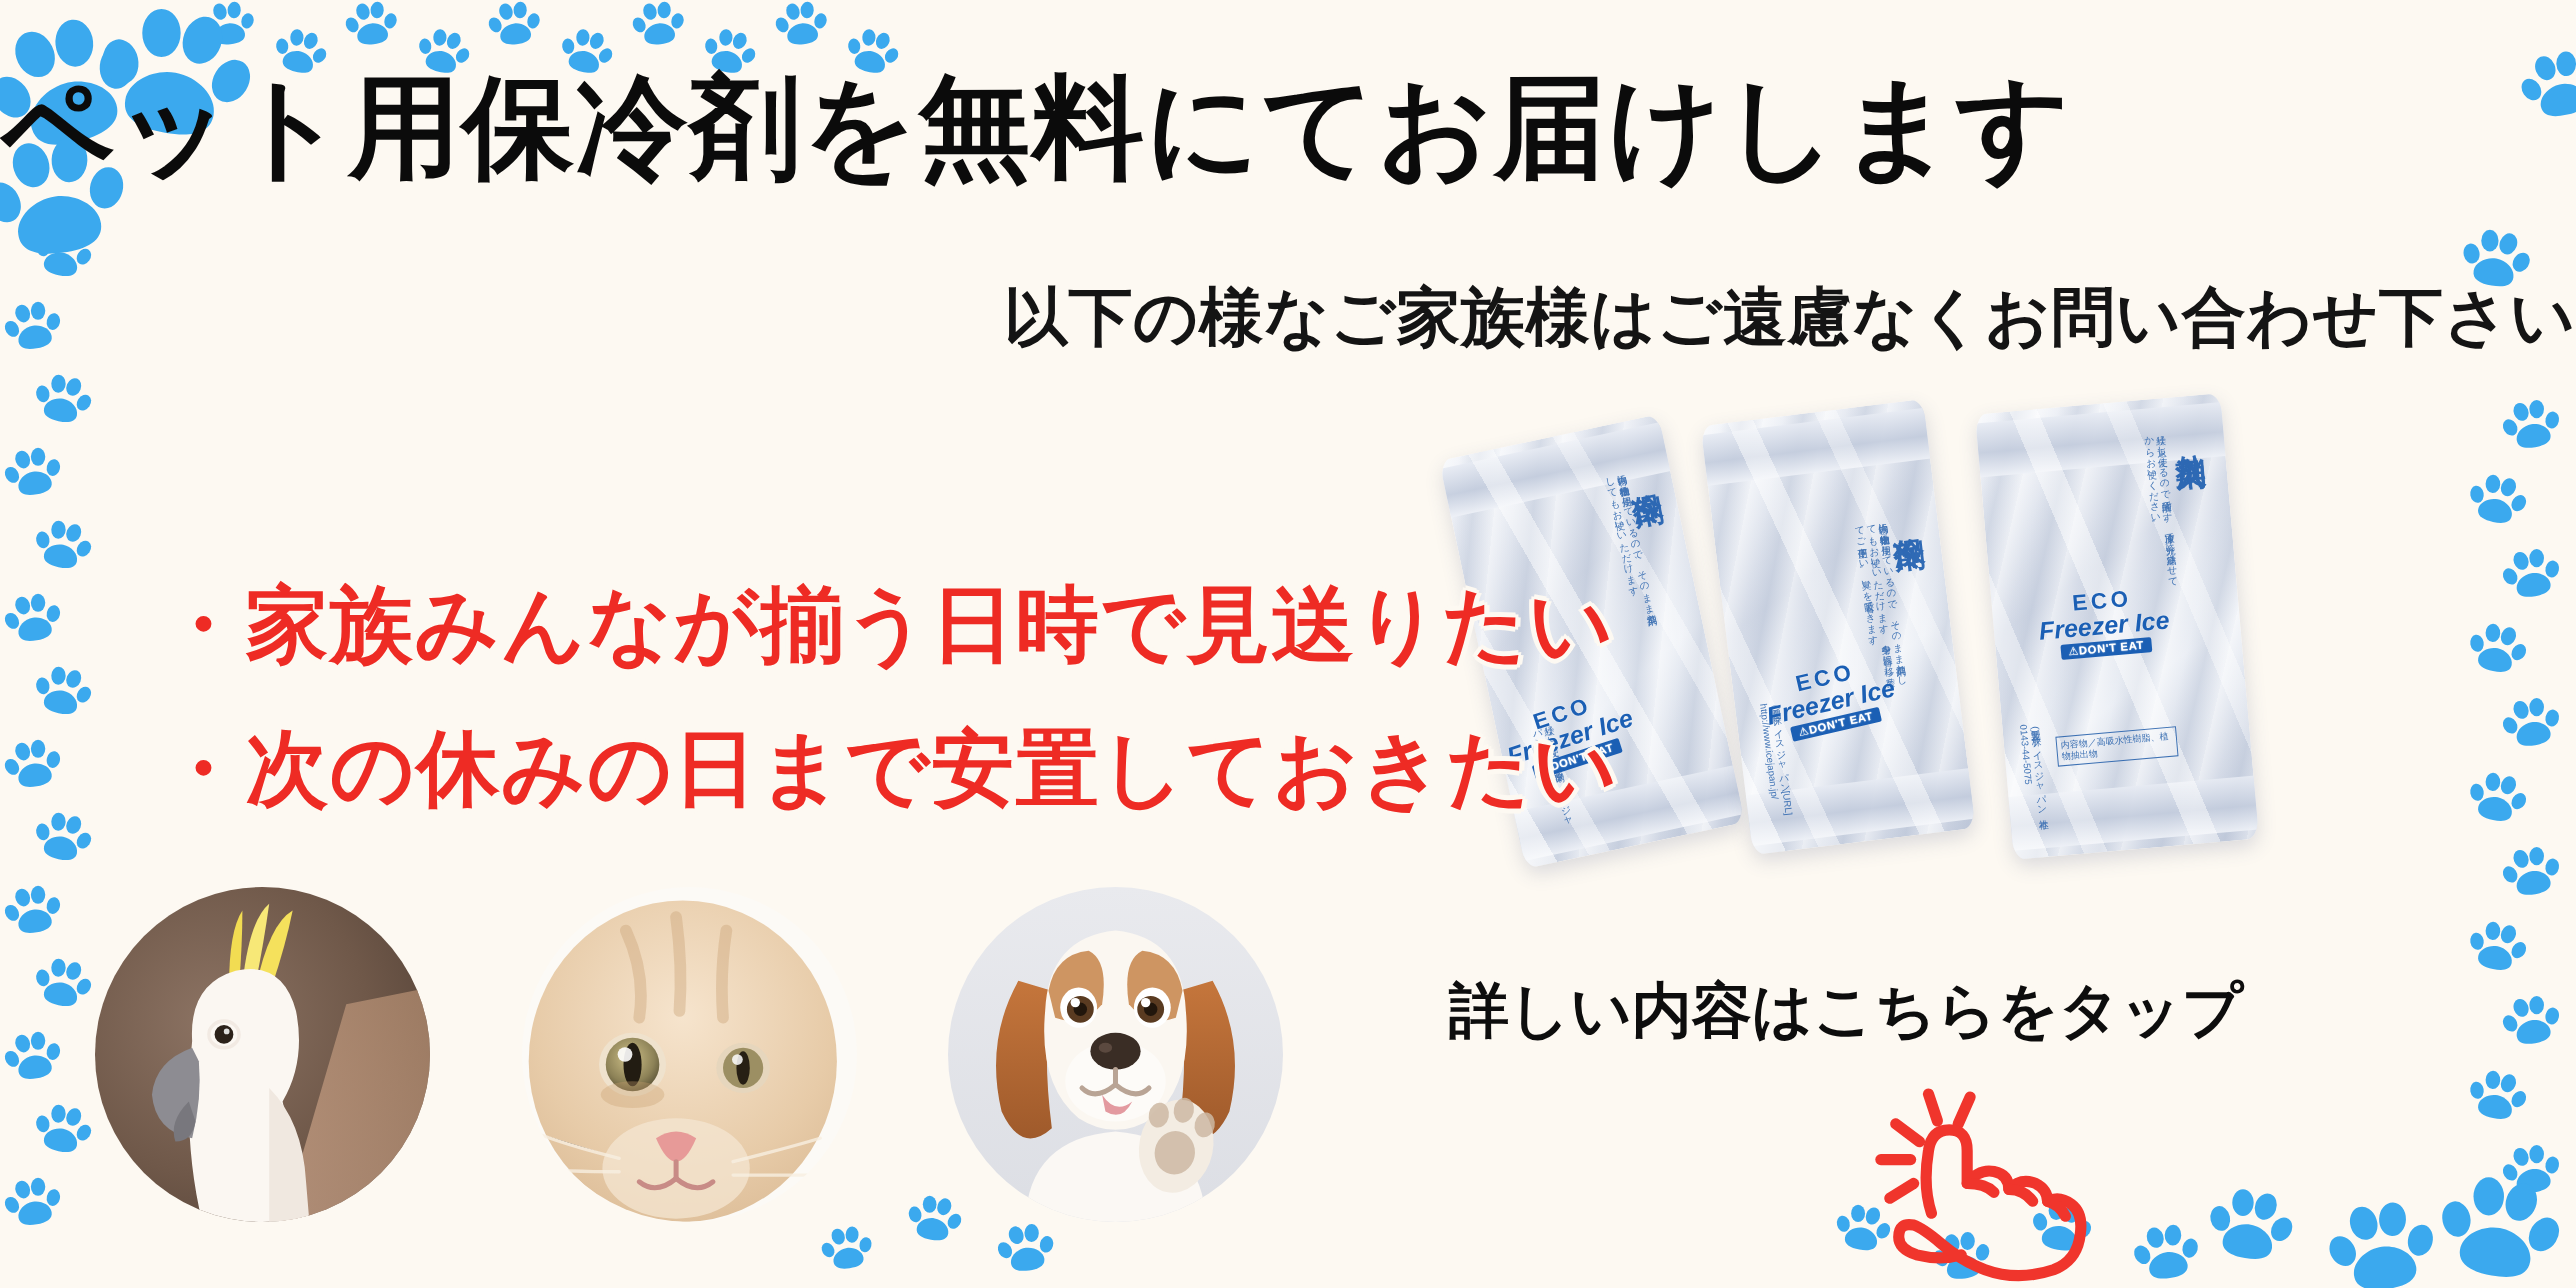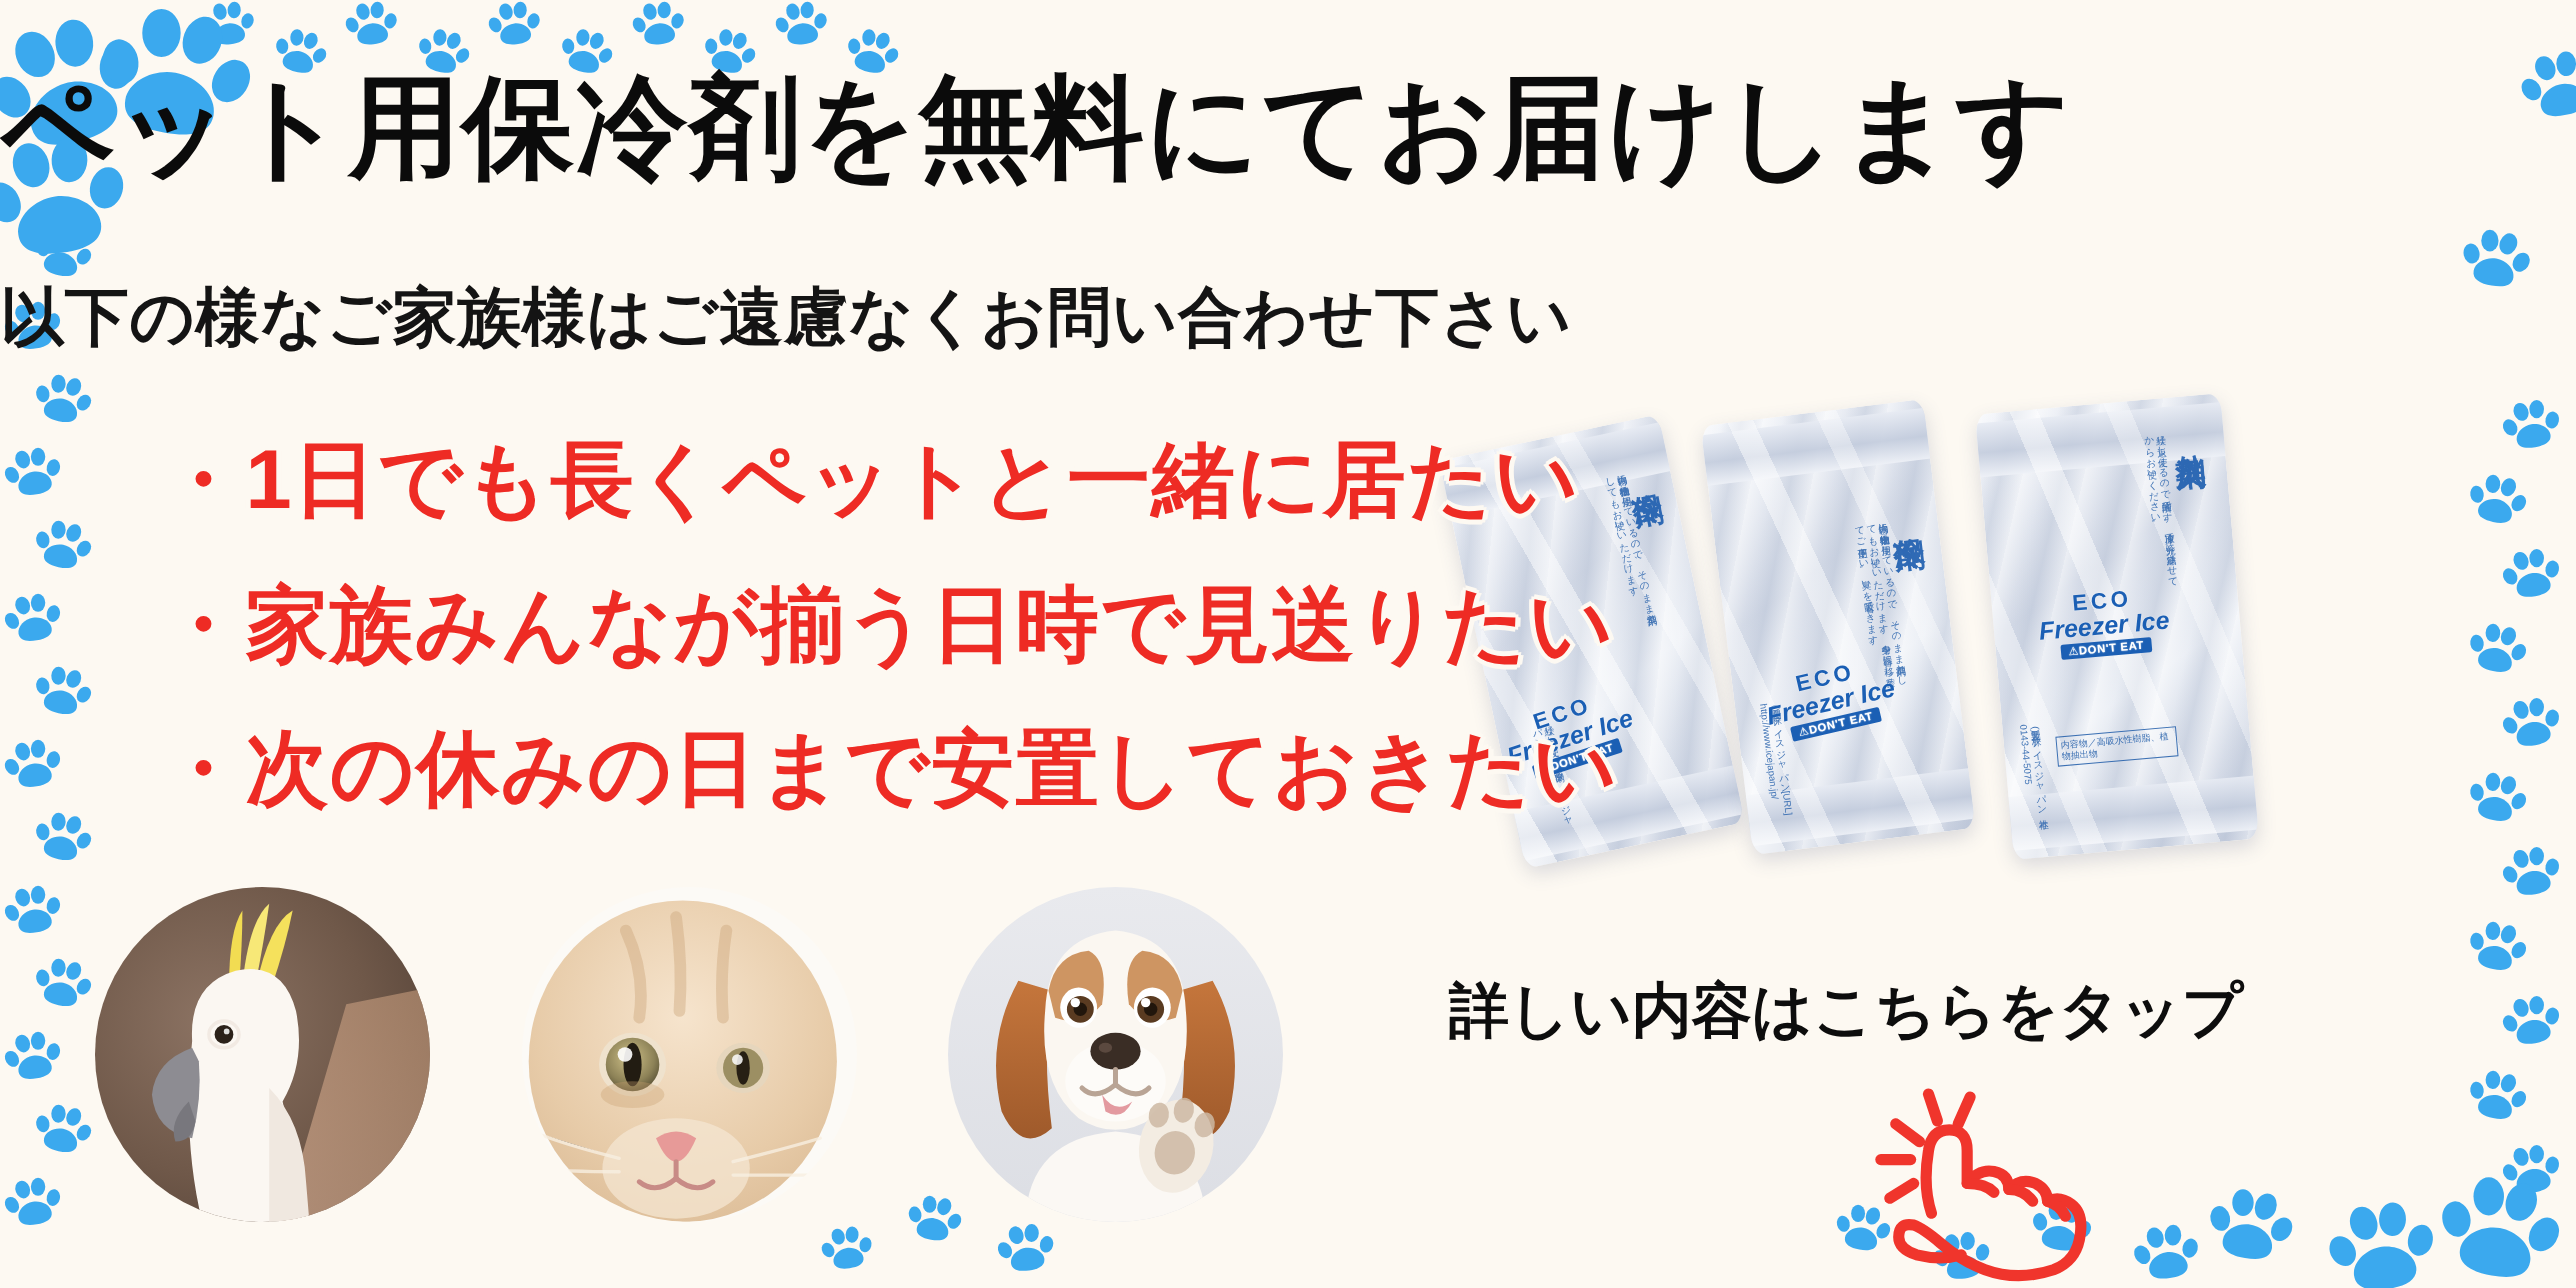--- a/index.html
+++ b/index.html
@@ -37,21 +37,21 @@
     font-weight: 700;
     color: #0b0b0b;
     letter-spacing: 1.5px;
     white-space: nowrap;
   }
   .subhead {
     position: absolute;
     left: 0;
     top: 285px;
     width: 2576px;
-    text-align: left;
+    text-align: right;
     font-size: 64px;
     line-height: 1;
     font-weight: 700;
     color: #141414;
     letter-spacing: 0.7px;
     white-space: nowrap;
   }
 
   
   #icepacks {
@@ -808,21 +808,20 @@
         <div class="dont">⚠DON'T EAT</div>
       </div>
       <div class="bluebox" style="left:52px; bottom:89px; width:112px;">内容物／高吸水性樹脂、植物抽出物</div>
       <div class="bluetext" style="left:15px; bottom:22.4px; height:112px;">製造元 (株)アイスジャパン 本社 0143-44-5075</div>
     </div>
   </div>
 
   <div class="headline">ペット用保冷剤を無料にてお届けします</div>
   <div class="subhead">以下の様なご家族様はご遠慮なくお問い合わせ下さい</div>
 
-  <div class="bullet" id="bullet0">・1日でも長くペットと一緒に居たい</div>
   <div class="bullet" id="bullet2">・次の休みの日まで安置しておきたい</div>
   <div class="bullet" id="bullet1">・家族みんなが揃う日時で見送りたい</div>
 
   <div class="petphoto" id="pet0">
     <svg viewBox="0 0 200 200" xmlns="http://www.w3.org/2000/svg" aria-hidden="true">
       <defs>
         <radialGradient id="bgBird" cx="35%" cy="40%" r="85%">
           <stop offset="0%" stop-color="#8c7363"></stop>
           <stop offset="55%" stop-color="#6f5849"></stop>
           <stop offset="100%" stop-color="#4e3d33"></stop>

